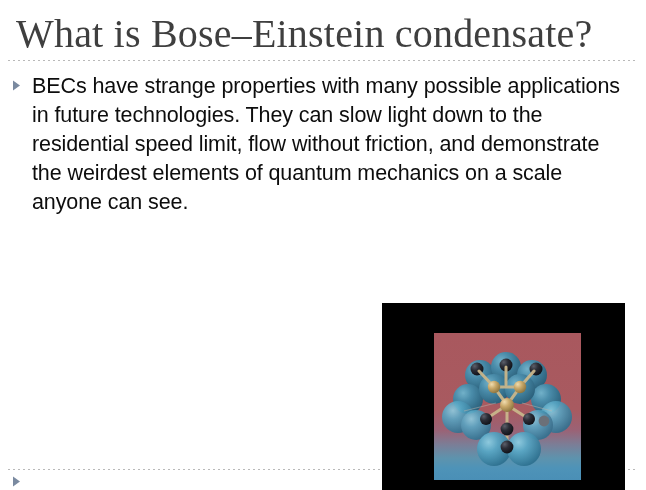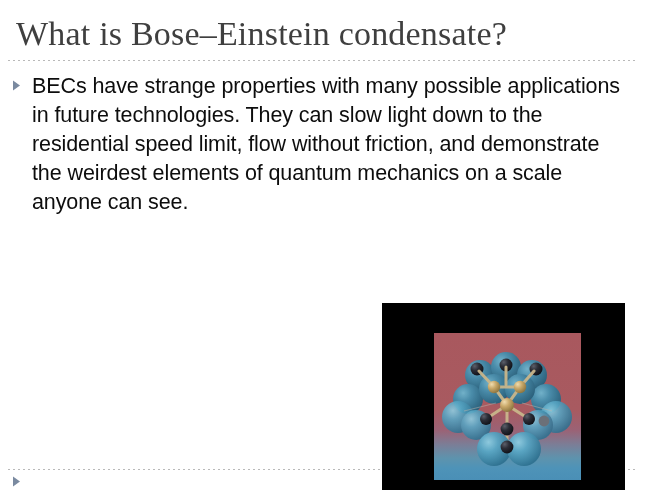--- a/index.html
+++ b/index.html
@@ -29,21 +29,21 @@
     left: 0;
     top: 0;
     width: 646px;
     height: 61px;
   }
   #slide-title {
     position: absolute;
     left: 16px;
     top: 16px;
     font-family: "Liberation Serif", "DejaVu Serif", serif;
-    font-size: 34px;
+    font-size: 40px;
     line-height: 36px;
     font-weight: 400;
     color: #3f3f3f;
     letter-spacing: 0.2px;
     white-space: nowrap;
   }
 
   
   .dotted-rule {
     position: absolute;

